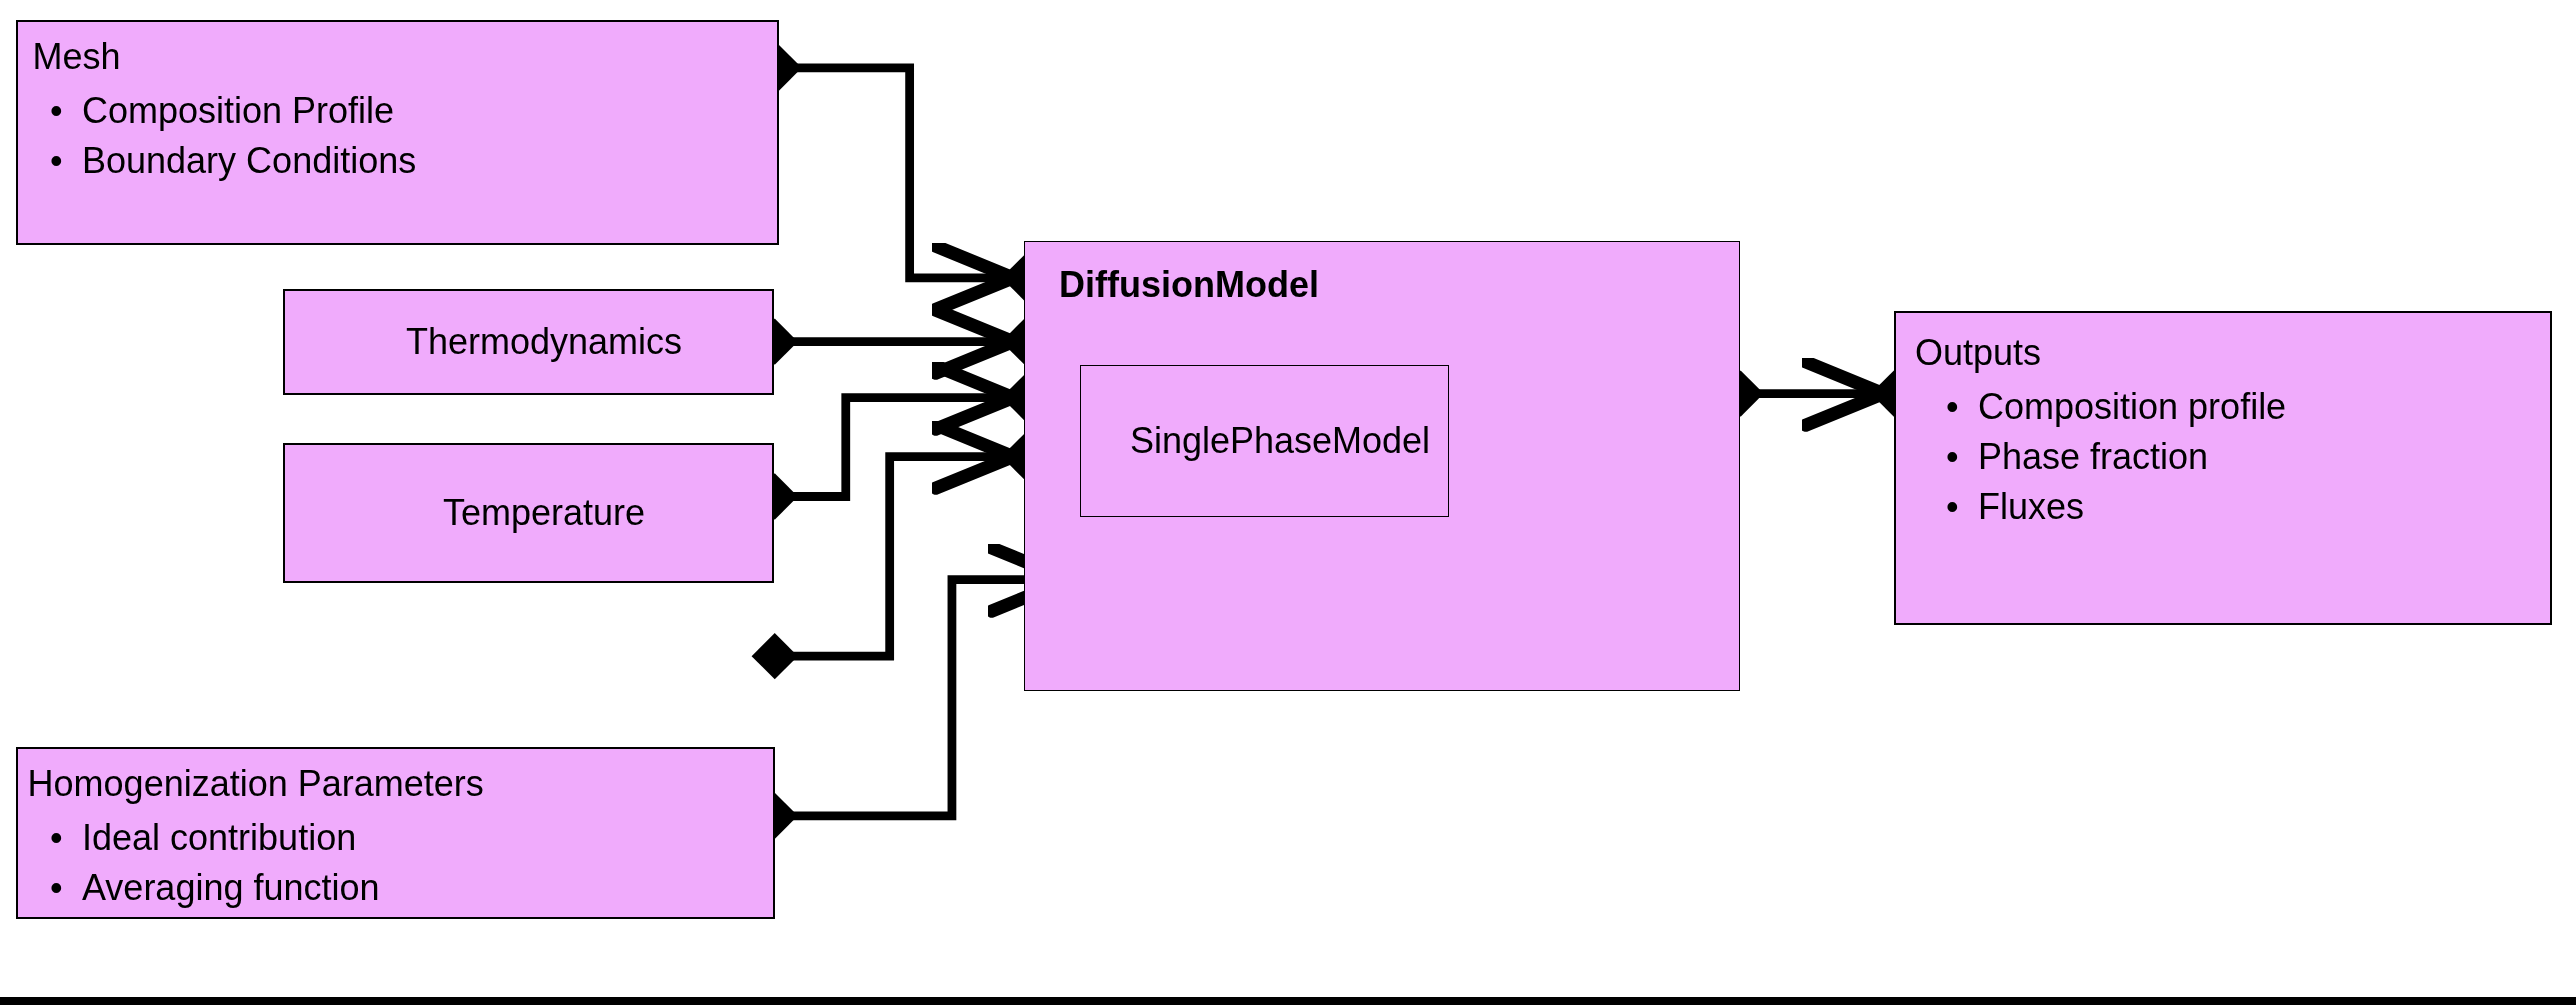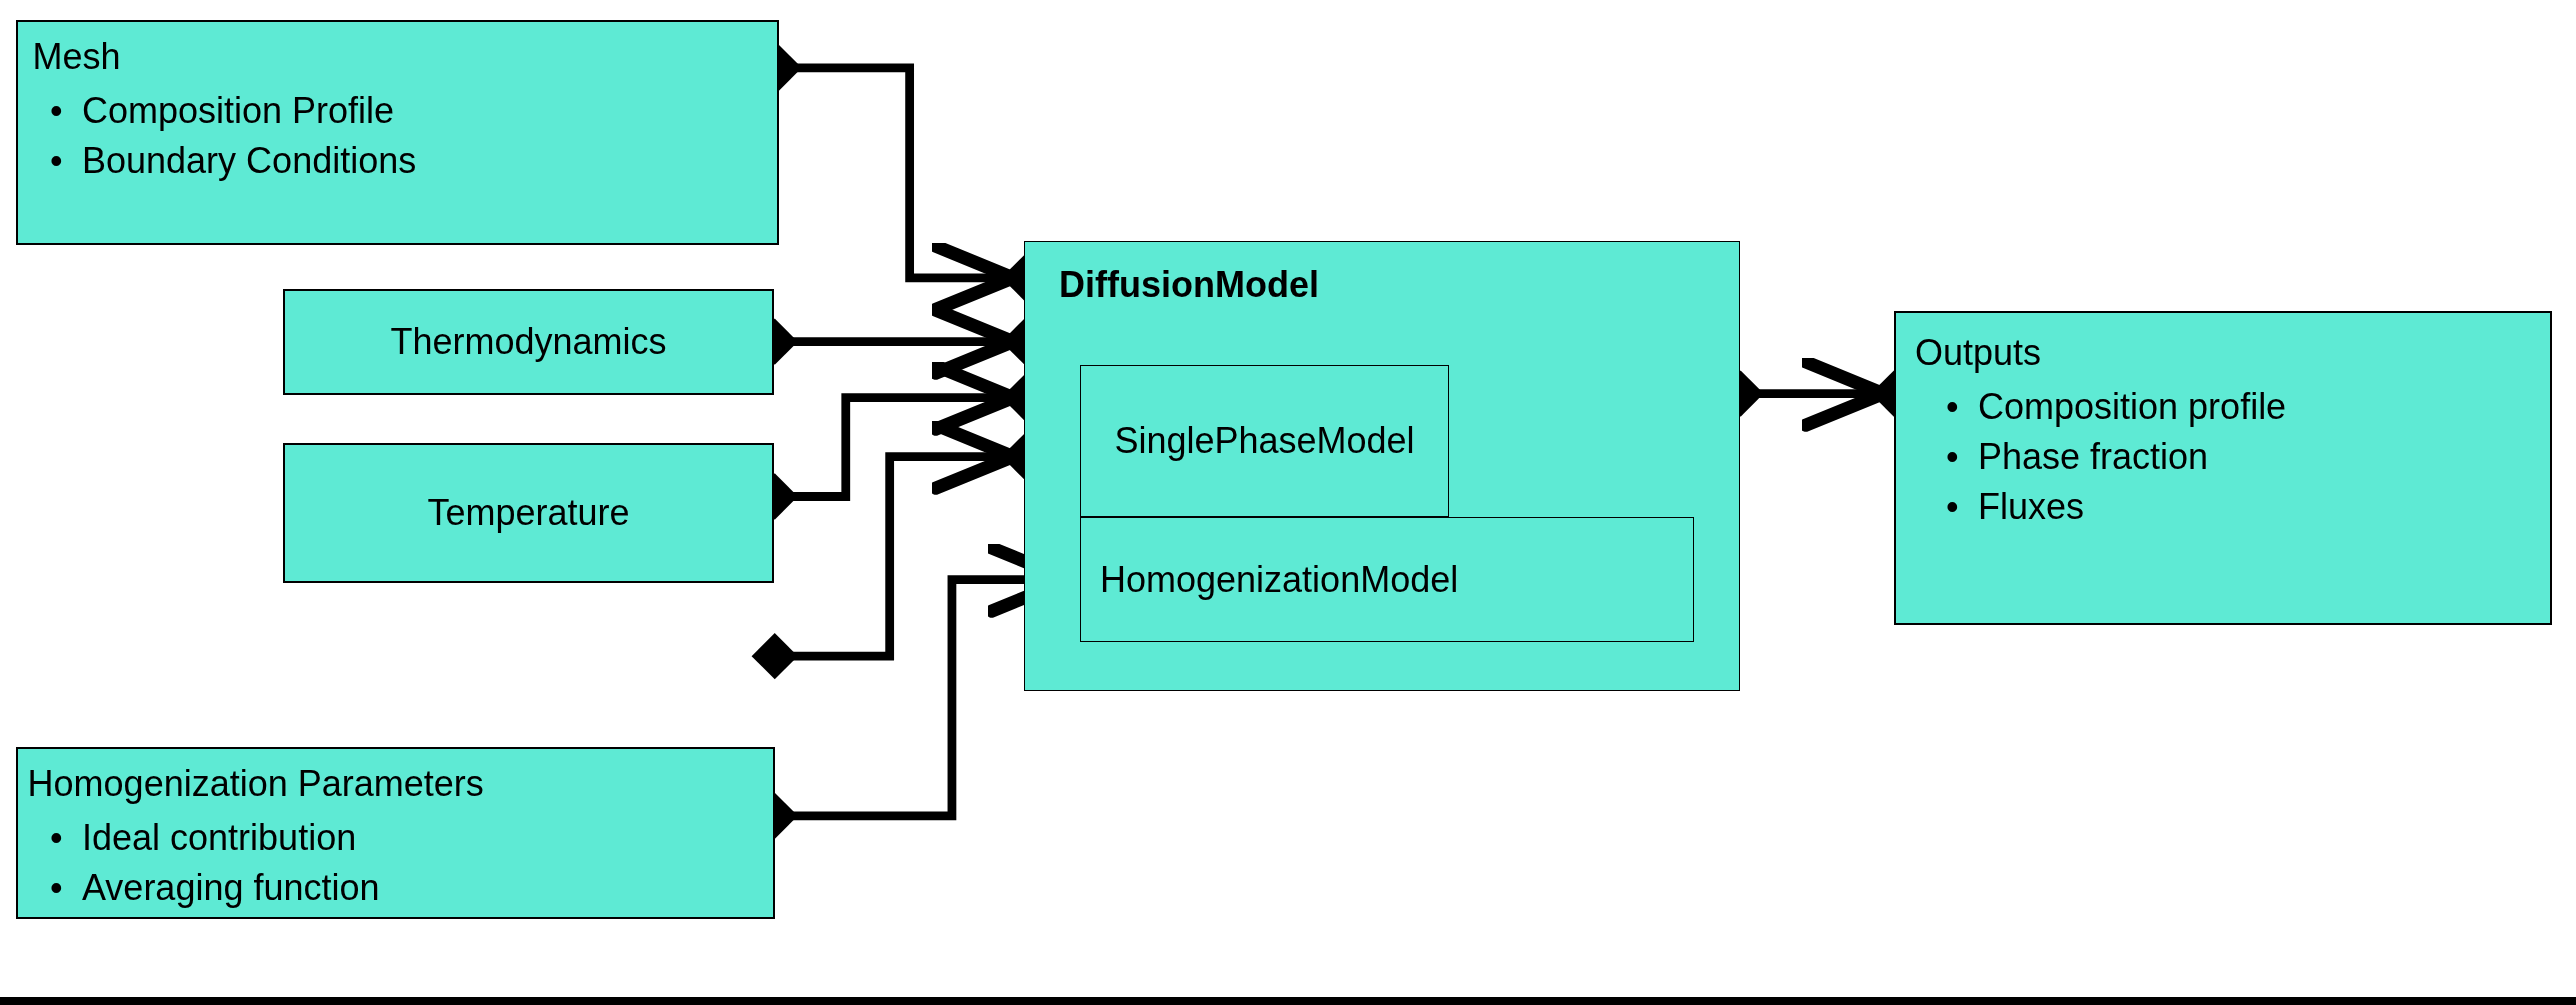--- a/index.html
+++ b/index.html
@@ -1,21 +1,21 @@
 <!DOCTYPE html>
 <html style="font-size:12.8px"><head>
 <meta charset="utf-8">
 <title>Diffusion Model Architecture Diagram</title>
 <style>
   html,body{margin:0;padding:0;background:#ffffff;}
   body{width:2576px;height:1005px;position:relative;overflow:hidden;
        font-family:"Liberation Sans","DejaVu Sans",sans-serif;color:#000;}
   #canvas{position:absolute;left:0;top:0;width:2576px;height:1005px;}
   svg.wires{position:absolute;left:0;top:0;width:2576px;height:1005px;pointer-events:none;}
-  .box{position:absolute;box-sizing:border-box;border:2.4px solid #000;background:#5eead4;}
+  .box{position:absolute;box-sizing:border-box;border:2.4px solid #000;background:#f0abfc;}
   .box .title{position:absolute;left:14.4px;white-space:nowrap;}
   .bullets{position:absolute;left:32px;margin:0;padding:0;list-style:none;}
   .bullets li{white-space:nowrap;display:flex;align-items:baseline;}
   .bullets li .dot{display:inline-block;width:32px;text-align:left;flex:0 0 32px;}
   .centered{position:absolute;left:0;right:0;top:50%;transform:translateY(-50%);
             text-align:center;white-space:nowrap;}
   .leftmid{position:absolute;left:19px;top:50%;transform:translateY(-50%);white-space:nowrap;}
   .bottombar{position:absolute;left:0;width:2576px;background:#000;}
 
   
@@ -29,21 +29,21 @@
   #box-homogmod  {left:1080px;top:517px;  width:614px;  height:125px; border-width:1.6px;}
   #box-outputs   {left:1894px;top:299px;  width:658px;  height:314px;margin-top:12px;}
 
   #mesh-title   {top:14.4px;  font-size:36px;}
   #mesh-list    {top:64px;  font-size:36px;line-height:50px;}
   #homog-title  {left:9.6px; top:14.4px;  font-size:36px;}
   #homog-list   {left:32px; top:64px;  font-size:36px;line-height:50px;}
   #out-title    {left:19px; top:19px;  font-size:36px;}
   #out-list     {left:50px; top:69px;  font-size:36px;line-height:50px;}
 
-  .label-lg{font-size:36px;}
+  .label-lg{font-size:36px;padding-left:31px;}
   #diffusion-label{position:absolute;left:34px;top:22.4px;font-size:36px;white-space:nowrap;font-weight:bold;}
 </style>
 </head>
 <body>
 
 <div id="canvas">
 
   <svg class="wires" viewBox="0 0 3226 1259" xmlns="http://www.w3.org/2000/svg">
     <defs>
       <marker id="arrowhead" markerWidth="10" markerHeight="10" refX="8.6" refY="4" orient="auto" markerUnits="strokeWidth">
@@ -122,23 +122,20 @@
   </div>
 
   <div class="box" id="box-diffusion">
     <div id="diffusion-label">DiffusionModel</div>
   </div>
 
   <div class="box" id="box-single">
     <div class="centered label-lg">SinglePhaseModel</div>
   </div>
 
-  <div class="box" id="box-homogmod">
-    <div class="leftmid label-lg">HomogenizationModel</div>
-  </div>
 
   <div class="box" id="box-outputs">
     <div class="title" id="out-title">Outputs</div>
     <ul class="bullets" id="out-list">
       <li>
         <span class="dot">•</span>
         <span>Composition profile</span>
       </li>
       <li>
         <span class="dot">•</span>

